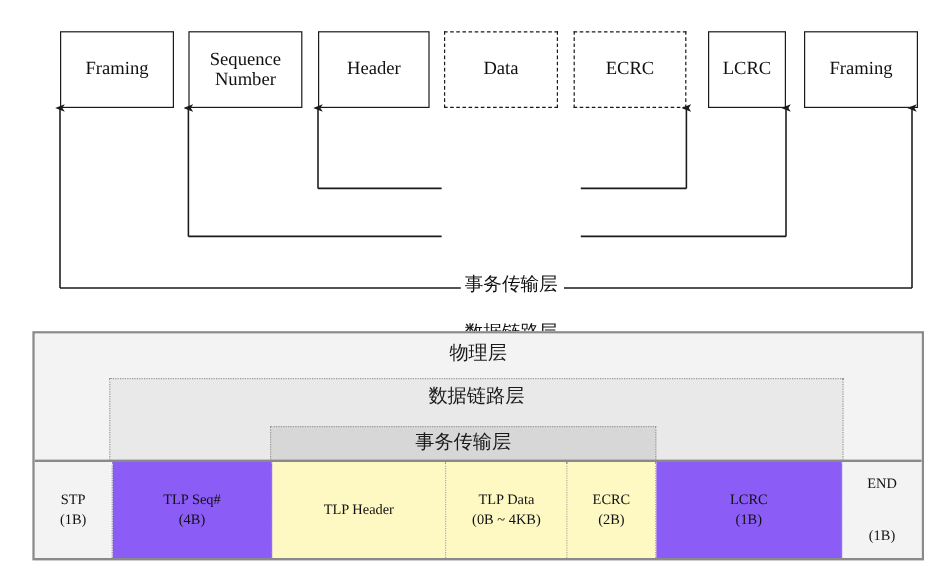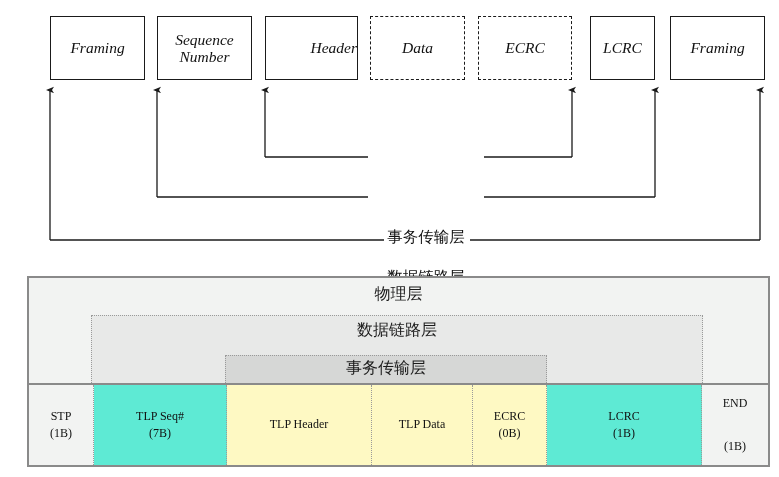--- a/index.html
+++ b/index.html
@@ -12,22 +12,22 @@
     height: 477px;
     position: relative;
     font-family: "Liberation Serif", "DejaVu Serif", serif;
     color: #1a1a1a;
     overflow: hidden;
   }
 
   
   #packet-row {
     position: absolute;
-    left: 0; top: 0;
-    width: 643px; height: 95px; font-style: italic;
+    left: 0; top: 10px;
+    width: 643px; height: 95px;
   }
   .pkt-box {
     position: absolute;
     top: 16px;
     height: 64px;
     box-sizing: border-box;
     display: flex;
     align-items: center;
     justify-content: center;
     text-align: center;
@@ -130,34 +130,34 @@
     text-align: center;
     font-size: 12px;
     line-height: 1.45;
     color: #111111;
     border-right: 1.4px dotted #9a9a9a;
   }
   .fcell:last-child { border-right: none; }
   .fcell .fname {}
   .fcell .fsize {}
   .fcell.sh-light { background: #f2f3f2; }
-  .fcell.sh-mid   { background: #5eead4; }
+  .fcell.sh-mid   { background: #8b5cf6; }
   .fcell.sh-dark  { background: #fef9c3; }
 </style>
 </head>
 <body>
 
 <div id="packet-row">
     <div class="pkt-box solid" style="left: 50px; width: 95px;">
       <span>Framing</span>
     </div>
     <div class="pkt-box solid" style="left: 157px; width: 95px;">
       <span>Sequence<br>Number</span>
     </div>
-    <div class="pkt-box solid" style="left: 265px; width: 93px; justify-content: flex-end;">
+    <div class="pkt-box solid" style="left: 265px; width: 93px;">
       <span>Header</span>
     </div>
     <div class="pkt-box dashed" style="left: 370px; width: 95px; align-items: center;">
       <span>Data</span>
     </div>
     <div class="pkt-box dashed" style="left: 478px; width: 94px;">
       <span>ECRC</span>
     </div>
     <div class="pkt-box solid" style="left: 590px; width: 65px;">
       <span>LCRC</span>
@@ -210,31 +210,32 @@
 
   <div id="table-divider"></div>
 
   <div id="field-row">
       <div class="fcell sh-light" style="left: 0px; width: 65px;">
         <div class="fname">STP</div>
         <div class="fsize">(1B)</div>
       </div>
       <div class="fcell sh-mid" style="left: 65px; width: 133px;">
         <div class="fname">TLP Seq#</div>
-        <div class="fsize">(7B)</div>
+        <div class="fsize">(4B)</div>
       </div>
       <div class="fcell sh-dark" style="left: 198px; width: 145px;">
         <div class="fname">TLP Header</div>
       </div>
       <div class="fcell sh-dark" style="left: 343px; width: 101px;">
         <div class="fname">TLP Data</div>
+        <div class="fsize">(0B ~ 4KB)</div>
       </div>
       <div class="fcell sh-dark" style="left: 444px; width: 74px;">
         <div class="fname">ECRC</div>
-        <div class="fsize">(0B)</div>
+        <div class="fsize">(2B)</div>
       </div>
       <div class="fcell sh-mid" style="left: 518px; width: 155px;">
         <div class="fname">LCRC</div>
         <div class="fsize">(1B)</div>
       </div>
       <div class="fcell sh-light" style="left: 673px; width: 66px; gap: 25px;">
         <div class="fname">END</div>
         <div class="fsize">(1B)</div>
       </div>
     </div>

